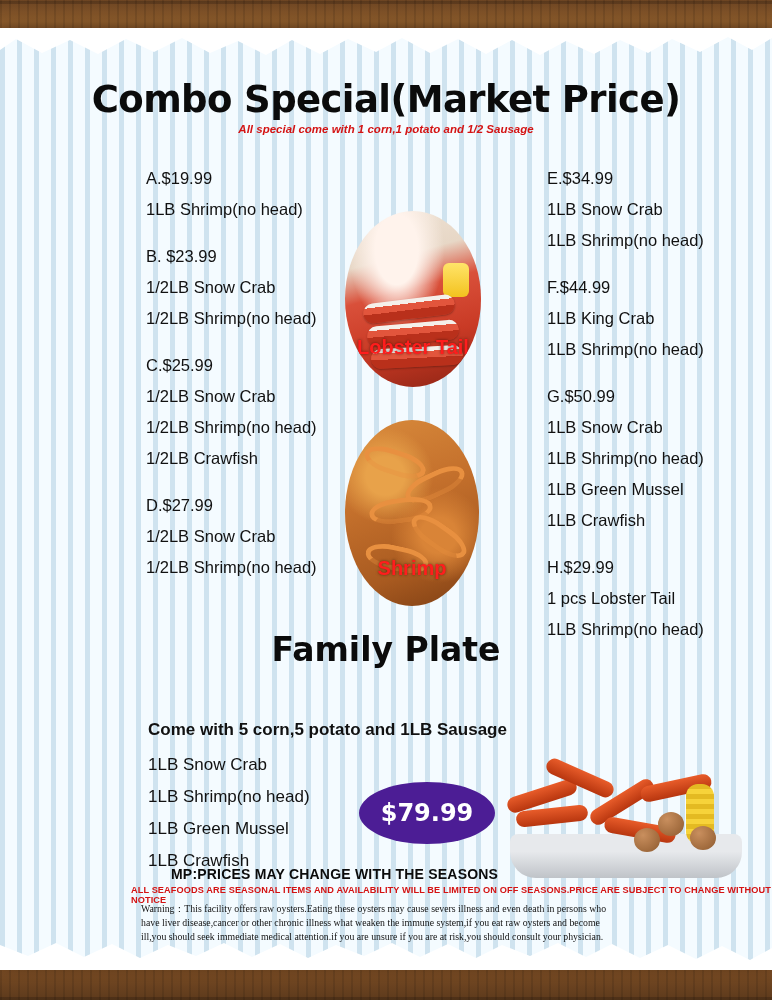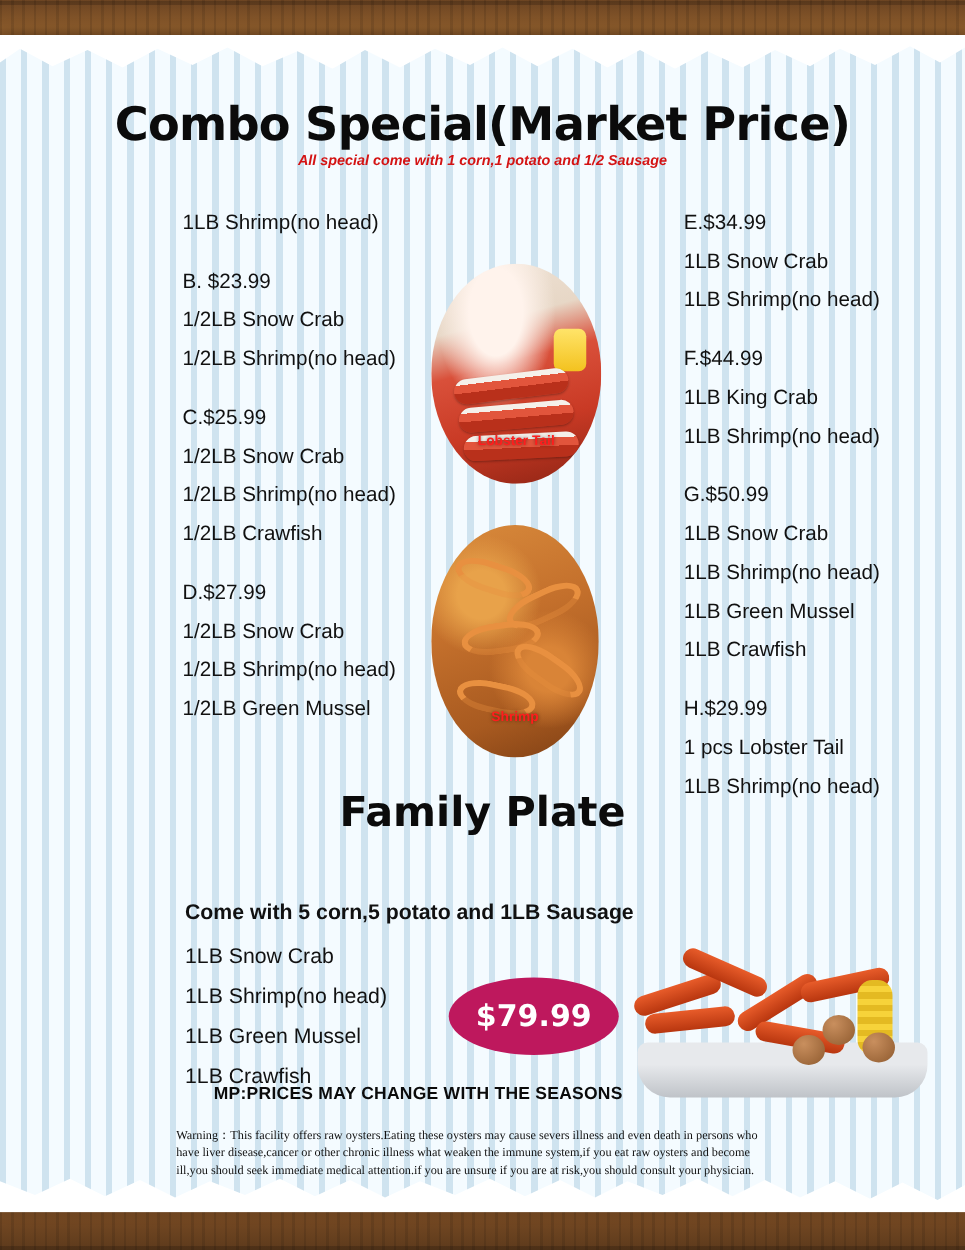--- a/index.html
+++ b/index.html
@@ -124,21 +124,21 @@
     border-radius: 50%;
     overflow: hidden;
   }
   .photo .cap {
     position: absolute;
     left: 0;
     right: 0;
     text-align: center;
     color: #ff1d1d;
     font-weight: bold;
-    font-size: 11px;
+    font-size: 20px;
     text-shadow: 0 0 3px rgba(0,0,0,0.5);
   }
   .photo-lobster {
     left: 345px; top: 181px; width: 136px; height: 176px;
     border-radius: 50%;
     background:
       radial-gradient(ellipse at 38% 22%, #fff3ec 0 18%, rgba(255,243,236,0) 40%),
       linear-gradient(165deg, #efe3d6 0%, #e7d7c6 28%, #d9503a 45%, #c93a25 70%, #8e2414 100%);
   }
   .photo-lobster .tail {
@@ -186,21 +186,21 @@
   }
   .family-list {
     position: absolute;
     left: 148px; top: 719px;
     font-size: 17px; line-height: 32px; color: #111;
   }
   .price-badge {
     position: absolute;
     left: 359px; top: 752px;
     width: 136px; height: 62px;
-    background: #be185d;
+    background: #4c1d95;
     border-radius: 50%;
     color: #fff;
     font-size: 24px;
     font-weight: bold;
     display: flex;
     align-items: center;
     justify-content: center;
     font-family: "DejaVu Sans", sans-serif;
     text-align: right;
   }
@@ -273,38 +273,38 @@
 <div class="torn torn-top"></div>
 <div class="torn torn-bottom"></div>
 
 <div class="content">
 
   <div class="combo-title">Combo Special(Market Price)</div>
   <div class="combo-sub">All special come with 1 corn,1 potato and 1/2 Sausage</div>
 
   <div class="col col-left">
     <div class="grp">
+      <div class="ln">A.$19.99</div>
       <div class="ln">1LB Shrimp(no head)</div>
     </div>
     <div class="grp">
       <div class="ln">B. $23.99</div>
       <div class="ln">1/2LB Snow Crab</div>
       <div class="ln">1/2LB Shrimp(no head)</div>
     </div>
     <div class="grp">
       <div class="ln">C.$25.99</div>
       <div class="ln">1/2LB Snow Crab</div>
       <div class="ln">1/2LB Shrimp(no head)</div>
       <div class="ln">1/2LB Crawfish</div>
     </div>
     <div class="grp grp-last">
       <div class="ln">D.$27.99</div>
       <div class="ln">1/2LB Snow Crab</div>
       <div class="ln">1/2LB Shrimp(no head)</div>
-      <div class="ln">1/2LB Green Mussel</div>
     </div>
   </div>
 
   <div class="col col-right">
     <div class="grp">
       <div class="ln">E.$34.99</div>
       <div class="ln">1LB Snow Crab</div>
       <div class="ln">1LB Shrimp(no head)</div>
     </div>
     <div class="grp">
@@ -361,19 +361,20 @@
     <div class="crab c4"></div>
     <div class="crab c5"></div>
     <div class="crab c6"></div>
     <div class="corn"></div>
     <div class="pot p1"></div>
     <div class="pot p2"></div>
     <div class="pot p3"></div>
   </div>
 
   <div class="mp-line">MP:PRICES MAY CHANGE WITH THE SEASONS</div>
+  <div class="seasonal-line">ALL SEAFOODS ARE SEASONAL ITEMS AND AVAILABILITY WILL BE LIMITED ON OFF SEASONS.PRICE ARE SUBJECT TO CHANGE WITHOUT NOTICE</div>
   <div class="warning">
     <div>Warning：This facility offers raw oysters.Eating these oysters may cause severs illness and even death in persons who</div>
     <div>have liver disease,cancer or other chronic illness what weaken the immune system,if you eat raw oysters and become</div>
     <div>ill,you should seek immediate medical attention.if you are unsure if you are at risk,you should consult your physician.</div>
   </div>
 
 </div>
 
 </body></html>

